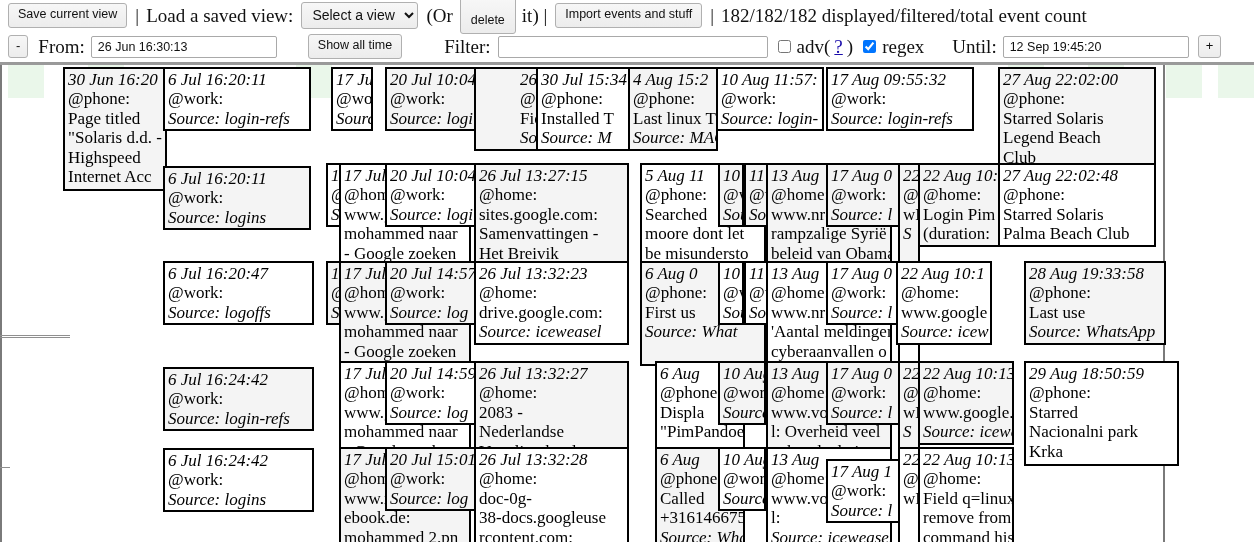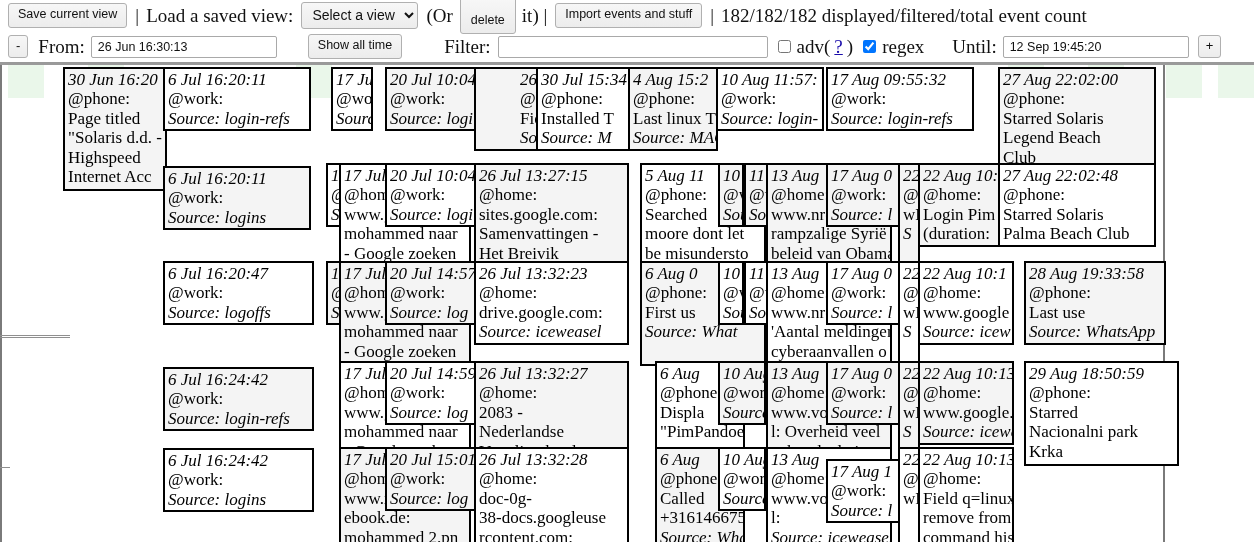--- a/index.html
+++ b/index.html
@@ -306,21 +306,21 @@
       <div class="ev alt" style="left: 826px; top: 98px; width: 96px; height: 64px;"><span class="when">17 Aug 0</span><span class="who">@work:</span><span class="src">Source: l</span></div>
       <div class="ev" style="left: 826px; top: 196px; width: 96px; height: 64px;"><span class="when">17 Aug 0</span><span class="who">@work:</span><span class="src">Source: l</span></div>
       <div class="ev alt" style="left: 826px; top: 296px; width: 96px; height: 64px;"><span class="when">17 Aug 0</span><span class="who">@work:</span><span class="src">Source: l</span></div>
       <div class="ev" style="left: 826px; top: 360px; width: 96px; height: 64px; margin-top: 34px;"><span class="when">17 Aug 1</span><span class="who">@work:</span><span class="src">Source: l</span></div>
       <div class="ev alt" style="left: 898px; top: 98px; width: 22px; height: 124px;"><span class="when">22 Aug</span><span class="who">@h</span><span class="body">wH</span><span class="src">S</span></div>
       <div class="ev" style="left: 898px; top: 196px; width: 22px; height: 124px;"><span class="when">22 Aug</span><span class="who">@h</span><span class="body">wH</span><span class="src">S</span></div>
       <div class="ev alt" style="left: 898px; top: 296px; width: 22px; height: 105px;"><span class="when">22 Aug</span><span class="who">@h</span><span class="body">wH</span><span class="src">S</span></div>
       <div class="ev" style="left: 898px; top: 382px; width: 22px; height: 97px;"><span class="when">22 Aug</span><span class="who">@h</span><span class="body">wPB</span></div>
       <div class="ev alt" style="left: 918px; top: 98px; width: 96px; height: 84px;"><span class="when">22 Aug 10:</span><span class="who">@home:</span><span class="body">Login Pim
 (duration:</span><span class="src">Source: wt</span></div>
-      <div class="ev" style="left: 918px; top: 196px; width: 96px; height: 84px;"><span class="when">22 Aug 10:1</span><span class="who">@home:</span><span class="body">www.google</span><span class="src">Source: icew</span></div>
+      <div class="ev" style="left: 896px; top: 196px; width: 96px; height: 84px;"><span class="when">22 Aug 10:1</span><span class="who">@home:</span><span class="body">www.google</span><span class="src">Source: icew</span></div>
       <div class="ev alt" style="left: 918px; top: 296px; width: 96px; height: 84px;"><span class="when">22 Aug 10:13:</span><span class="who">@home:</span><span class="body">www.google.n</span><span class="src">Source: icewe</span></div>
       <div class="ev" style="left: 918px; top: 382px; width: 96px; height: 97px;"><span class="when">22 Aug 10:13:</span><span class="who">@home:</span><span class="body">Field q=linux
 remove from
 command history</span></div>
       <div class="ev alt" style="left: 998px; top: 2px; width: 158px; height: 105px;"><span class="when">27 Aug 22:02:00</span><span class="who">@phone:</span><span class="body">Starred Solaris
 Legend Beach
 Club</span></div>
       <div class="ev" style="left: 998px; top: 98px; width: 158px; height: 84px;"><span class="when">27 Aug 22:02:48</span><span class="who">@phone:</span><span class="body">Starred Solaris
 Palma Beach Club</span><span class="src">Source: GMaps</span></div>
       <div class="ev alt" style="left: 1024px; top: 196px; width: 142px; height: 84px;"><span class="when">28 Aug 19:33:58</span><span class="who">@phone:</span><span class="body">Last use</span><span class="src">Source: WhatsApp</span></div>

